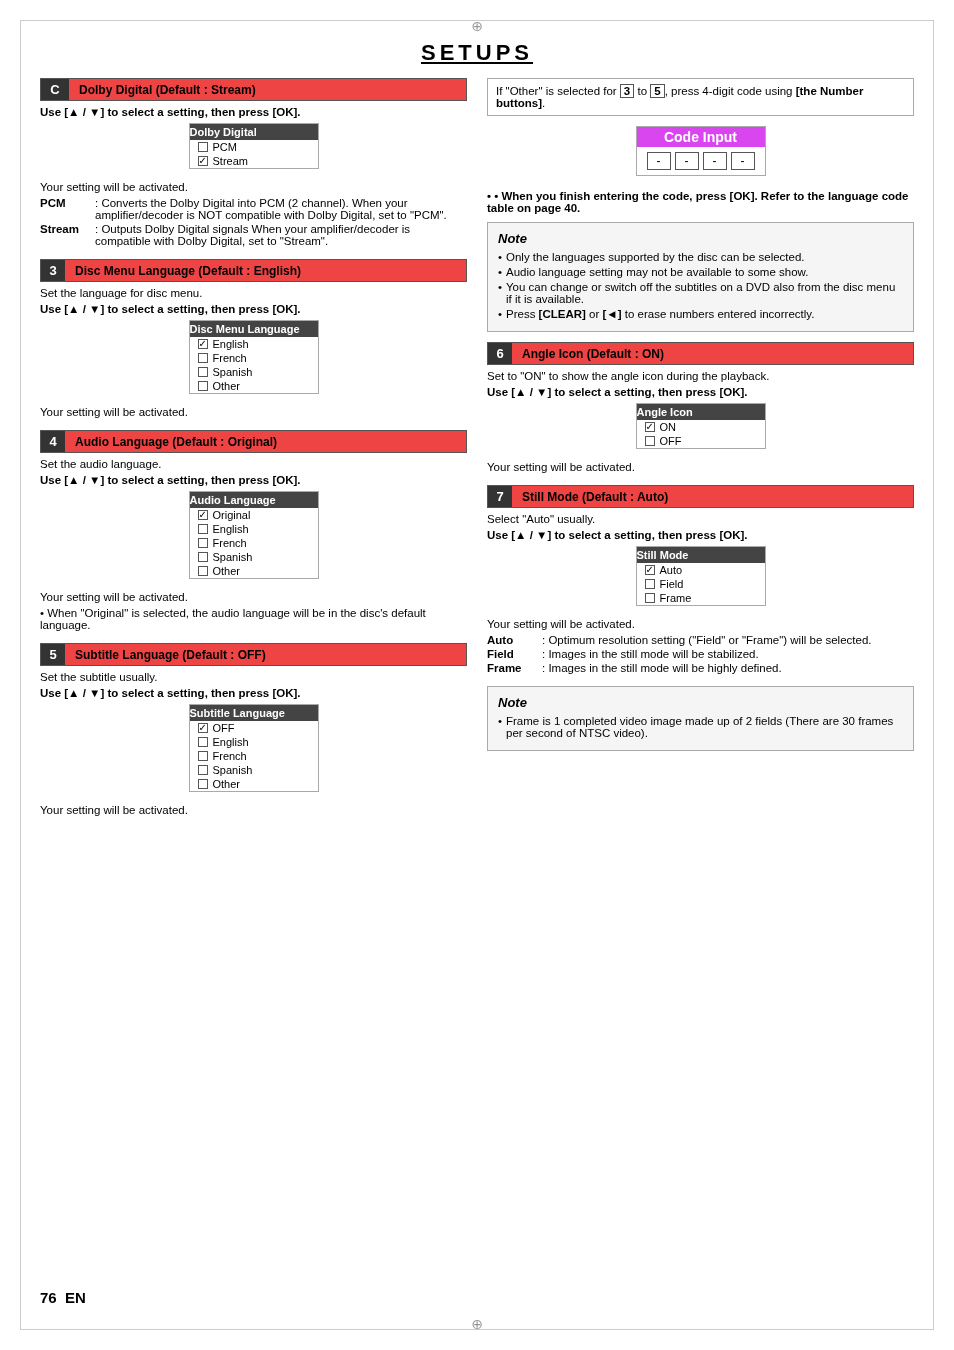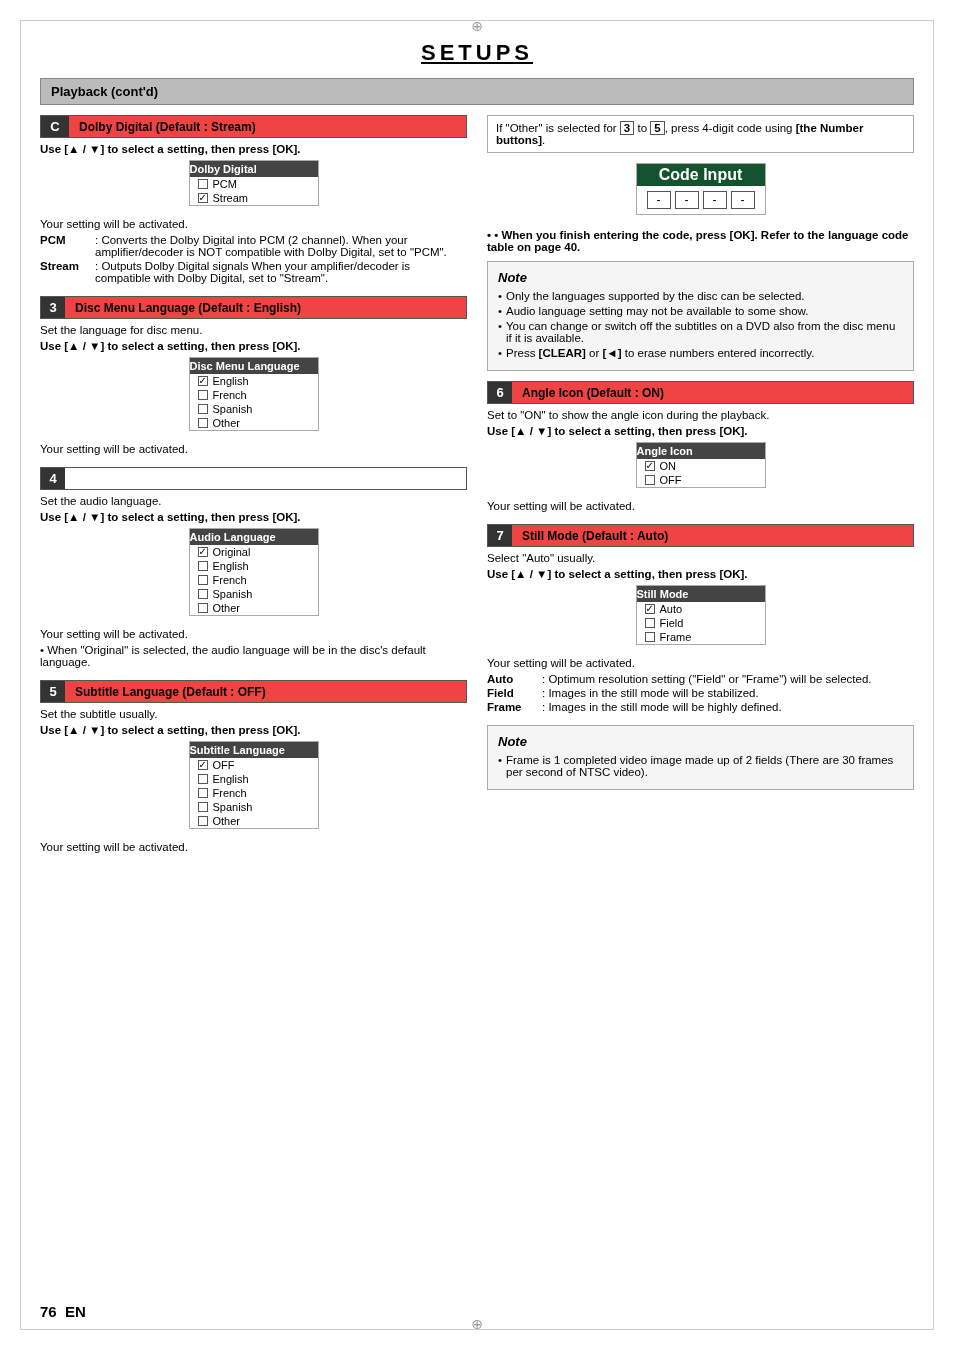--- a/index.html
+++ b/index.html
@@ -200,23 +200,23 @@
       position: absolute;
       left: 0;
     }
     
     .code-input-box {
       border: 1px solid #aaa;
       display: inline-block;
       margin-bottom: 8px;
     }
     .code-input-header {
-      background: #14532d;
+      background: #d946ef;
       color: #fff;
-      font-size: 16px;
+      font-size: 14px;
       font-weight: bold;
       padding: 2px 10px;
       text-align: center;
     }
     .code-input-fields {
       display: flex;
       gap: 4px;
       padding: 5px 10px;
       background: #fff;
     }
@@ -238,21 +238,21 @@
       background: #fff;
     }
     .enter-code-note {
       font-size: 11.5px;
       font-weight: bold;
       margin-bottom: 8px;
     }
     
     .page-footer {
       position: absolute;
-      bottom: 30px;
+      bottom: 44px;
       left: 40px;
       font-size: 15px;
       font-weight: bold;
     }
     
     .left-border {
       position: absolute;
       left: 20px;
       top: 20px;
       bottom: 20px;
@@ -298,21 +298,20 @@
 
   <div class="left-border"></div>
   <div class="right-border"></div>
   <div class="top-border"></div>
   <div class="bottom-border"></div>
 
   <div class="top-center-mark">⊕</div>
 
   <div class="page-title">SETUPS</div>
 
-  <div class="section-header">Playback (cont'd)</div>
 
   <div class="main-content">
 
     <div class="left-col">
 
       <div class="item-block">
         <div class="item-header">
           <div class="item-num-letter">C</div>
           <div class="item-title">Dolby Digital (Default : Stream)</div>
         </div>
@@ -370,20 +369,21 @@
               <span>Other</span>
             </div>
           </div>
         </div>
         <div class="activated-text">Your setting will be activated.</div>
       </div>
 
       <div class="item-block">
         <div class="item-header">
           <div class="item-num">4</div>
+          <div class="item-title">Audio Language (Default : Original)</div>
         </div>
         <div class="item-desc">Set the audio language.</div>
         <div class="instruction bold-text">Use [▲ / ▼] to select a setting, then press [OK].</div>
         <div class="center-content">
           <div class="dropdown-table">
             <div class="dropdown-header">Audio Language</div>
             <div class="dropdown-row">
               <span class="checkbox checked"></span>
               <span>Original</span>
             </div>

